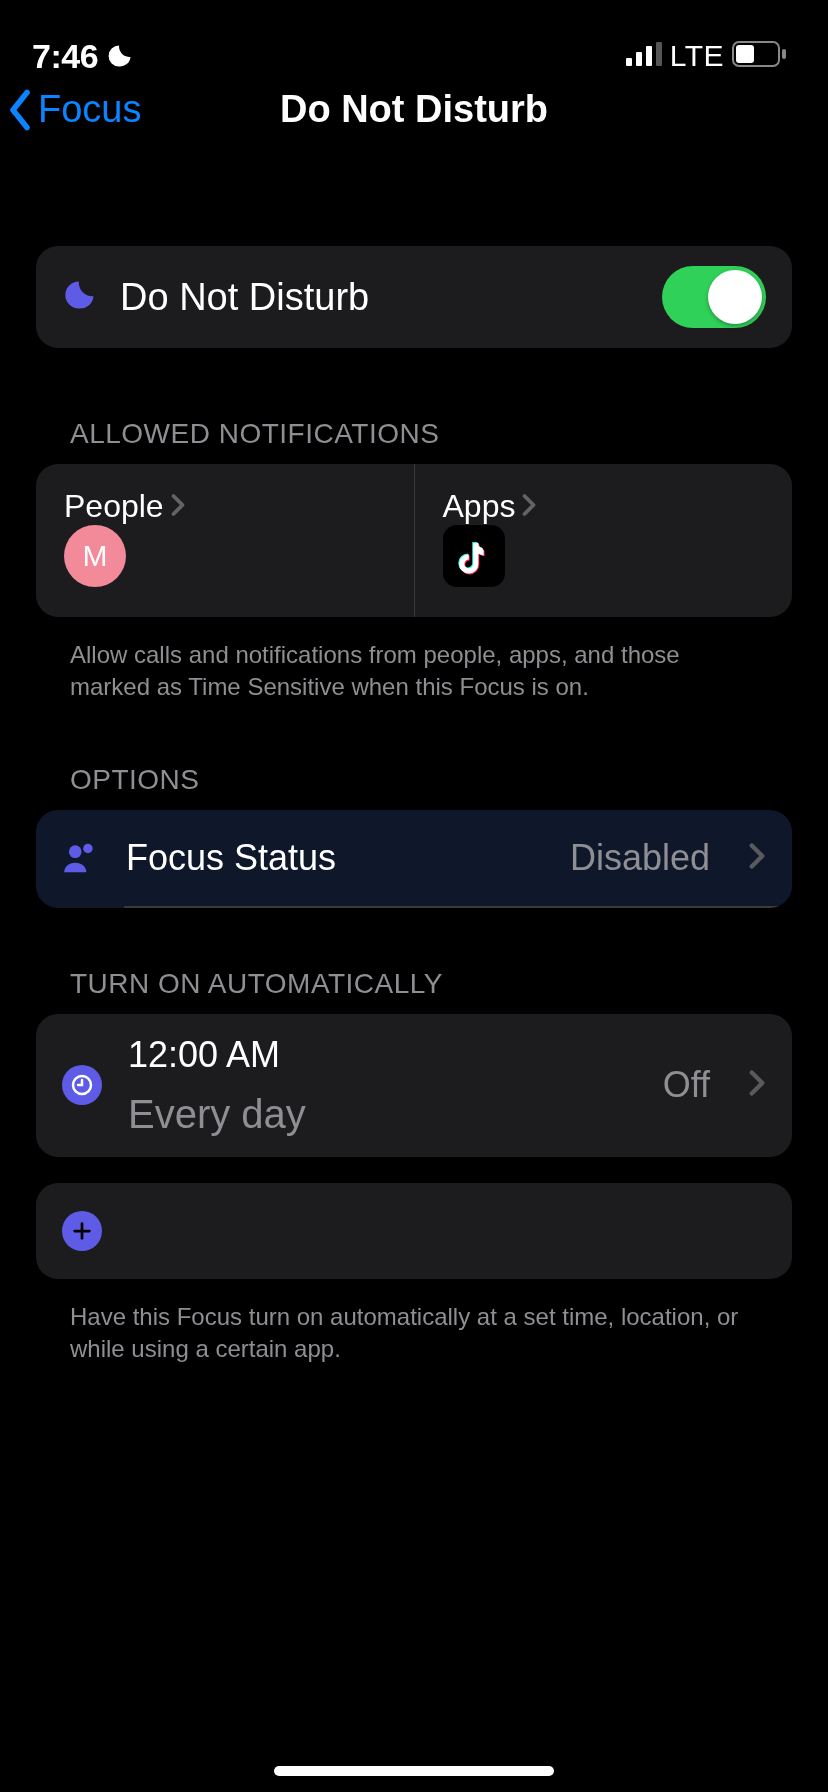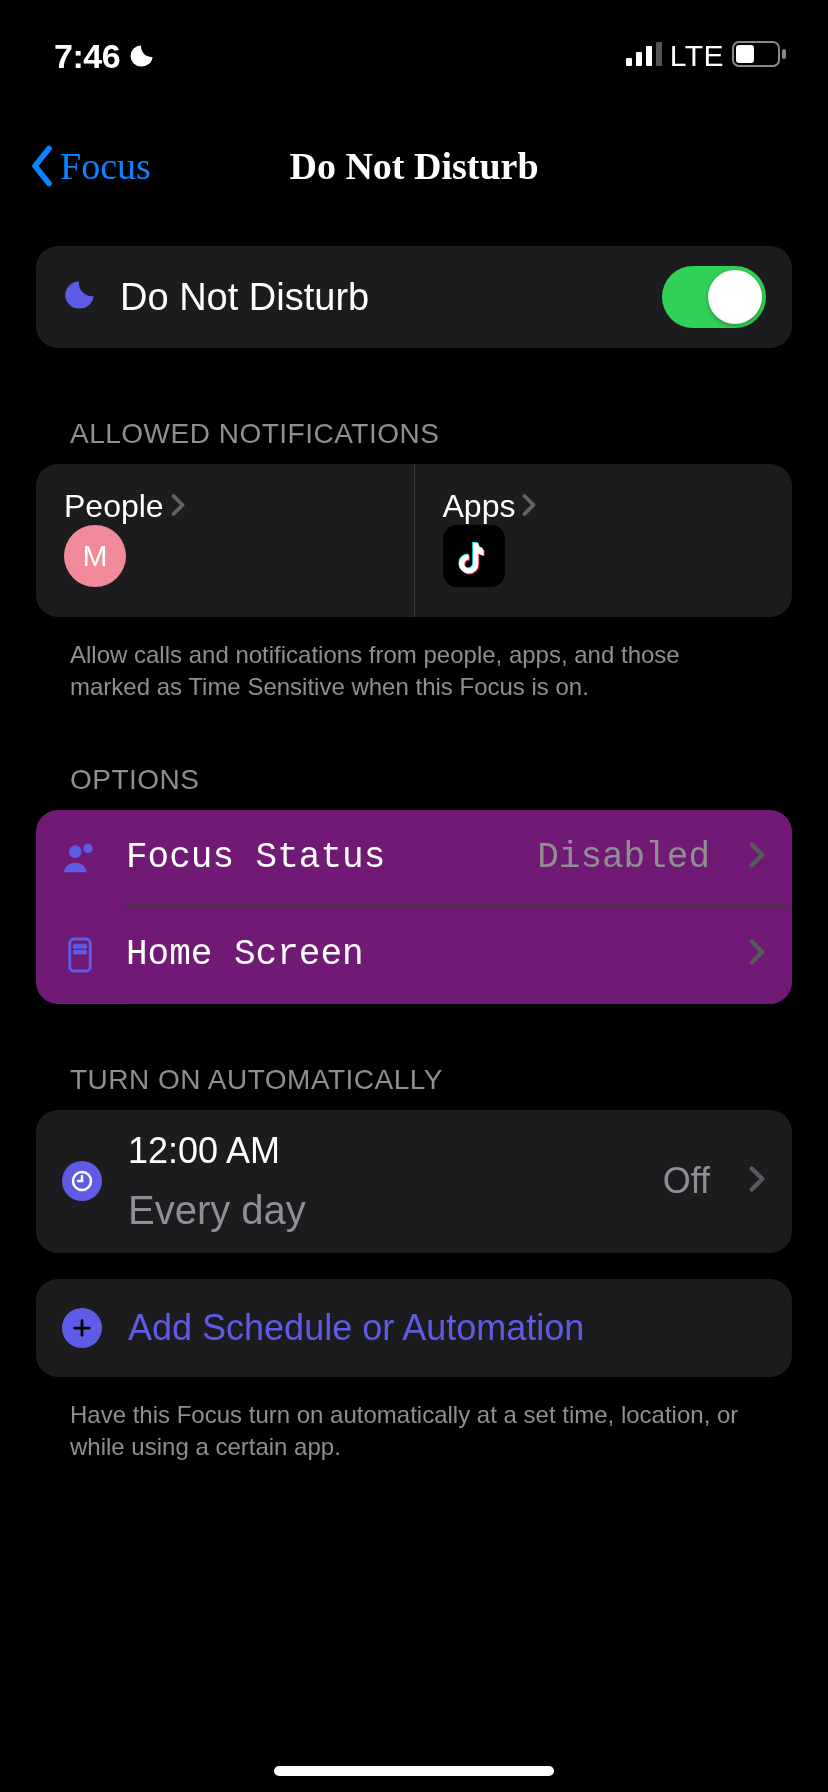--- a/index.html
+++ b/index.html
@@ -11,37 +11,36 @@
     font-family: -apple-system, "SF Pro Text", "Helvetica Neue", Arial, sans-serif;
     overflow: hidden;
     position: relative;
   }
 
   
   .status-bar {
     display: flex;
     justify-content: space-between;
     align-items: center;
-    padding: 24px 40px 0 54px;
+    padding: 24px 40px 0 32px;
     height: 88px;
   }
   .status-left { display: flex; align-items: center; gap: 8px; }
   .status-time { font-size: 34px; font-weight: 600; letter-spacing: -0.5px; }
   .status-moon-icon { display:inline-flex; }
   .status-right { display: flex; align-items: center; gap: 8px; }
   .lte-text { font-size: 30px; font-weight: 500; letter-spacing: 0.5px; }
 
   
   .nav-bar {
     display: flex;
-    align-items: flex-end;
+    align-items: flex-start;
     position: relative;
     height: 100px;
-    padding: 0 28px;
-    font-family: Liberation Serif, serif;
+    padding: 0 6px;
   }
   .back-group {
     display: flex;
     align-items: center;
     gap: 4px;
     color: #0a84ff;
     font-size: 38px;
   }
   .back-label { font-size: 38px; }
   .nav-title {
@@ -146,21 +145,21 @@
     gap: 26px;
     min-height: 96px;
   } 
 
   .row-icon { width: 40px; display:flex; justify-content:center; }
   .row-label { font-size: 36px; flex: 1; }
   .row-trailing { color: #8e8e93; font-size: 36px; margin-right: 12px; }
   .chevron { color: #5a5a5e; }
 
   
-  .list { background:#701a75; border-radius:22px; overflow:hidden;font-family:Liberation Mono, monospace; }
+  .list { background:#0f172a; border-radius:22px; overflow:hidden; }
   .list .divider {
     height:1px; background:#3a3a3c; margin-left: 88px;
   }
 
   
   .schedule-card {
     margin-top: 14px;
     padding: 20px 26px;
     display:flex; align-items:center; gap: 26px;
   }
@@ -303,39 +302,20 @@
       </span>
       <span class="row-label">Focus Status</span>
       <span class="row-trailing">Disabled</span>
       <span class="chevron">
         <svg width="18" height="28" viewBox="0 0 10 16" fill="none" stroke="#5a5a5e" stroke-width="2.5" stroke-linecap="round" stroke-linejoin="round">
             <polyline points="2,2 8,8 2,14"></polyline>
           </svg>
       </span>
     </div>
     <div class="divider"></div>
-    <div class="row">
-      <span class="row-icon">
-        <svg width="30" height="38" viewBox="0 0 18 26" fill="none" stroke="#5e5ce6" stroke-width="2">
-            <rect x="2" y="2" width="14" height="22" rx="3"></rect>
-            <circle cx="6" cy="7" r="0.8" fill="#5e5ce6"></circle>
-            <circle cx="9" cy="7" r="0.8" fill="#5e5ce6"></circle>
-            <circle cx="12" cy="7" r="0.8" fill="#5e5ce6"></circle>
-            <circle cx="6" cy="11" r="0.8" fill="#5e5ce6"></circle>
-            <circle cx="9" cy="11" r="0.8" fill="#5e5ce6"></circle>
-            <circle cx="12" cy="11" r="0.8" fill="#5e5ce6"></circle>
-          </svg>
-      </span>
-      <span class="row-label">Home Screen</span>
-      <span class="chevron">
-        <svg width="18" height="28" viewBox="0 0 10 16" fill="none" stroke="#5a5a5e" stroke-width="2.5" stroke-linecap="round" stroke-linejoin="round">
-            <polyline points="2,2 8,8 2,14"></polyline>
-          </svg>
-      </span>
-    </div>
     <div class="divider"></div>
   </div>
 
   <div class="section-header sm">TURN ON AUTOMATICALLY</div>
 
   <div class="card schedule-card">
     <div class="clock-icon-wrap">
       <svg width="24" height="24" viewBox="0 0 24 24" fill="none" stroke="#fff" stroke-width="2.5" stroke-linecap="round">
           <circle cx="12" cy="12" r="9"></circle>
           <polyline points="12,7 12,12 8,12"></polyline>
@@ -353,20 +333,19 @@
     </span>
   </div>
 
   <div class="card add-card">
     <div class="plus-circle">
       <svg width="22" height="22" viewBox="0 0 24 24" stroke="#000" stroke-width="3" stroke-linecap="round">
           <line x1="12" y1="4" x2="12" y2="20"></line>
           <line x1="4" y1="12" x2="20" y2="12"></line>
         </svg>
     </div>
-    <span class="add-label">Add Schedule or Automation</span>
   </div>
 
   <div class="footer-text">Have this Focus turn on automatically at a set time, location, or while using a certain app.</div>
 
 </div>
 
 <div class="home-indicator"></div>
 
 </body></html>

